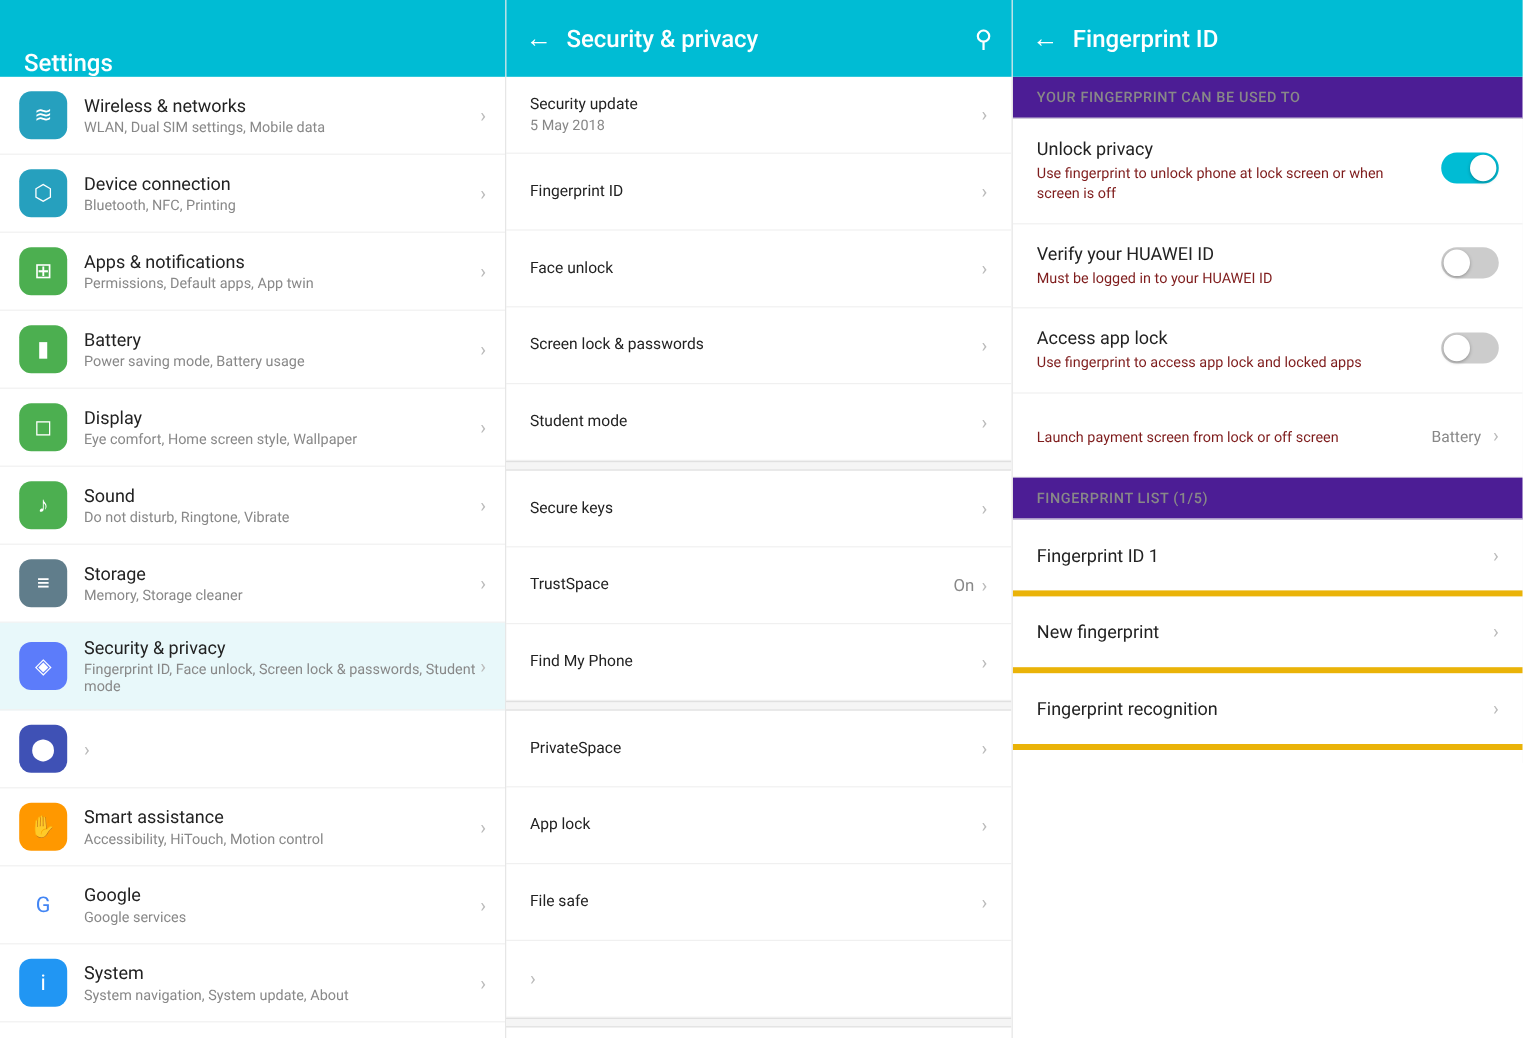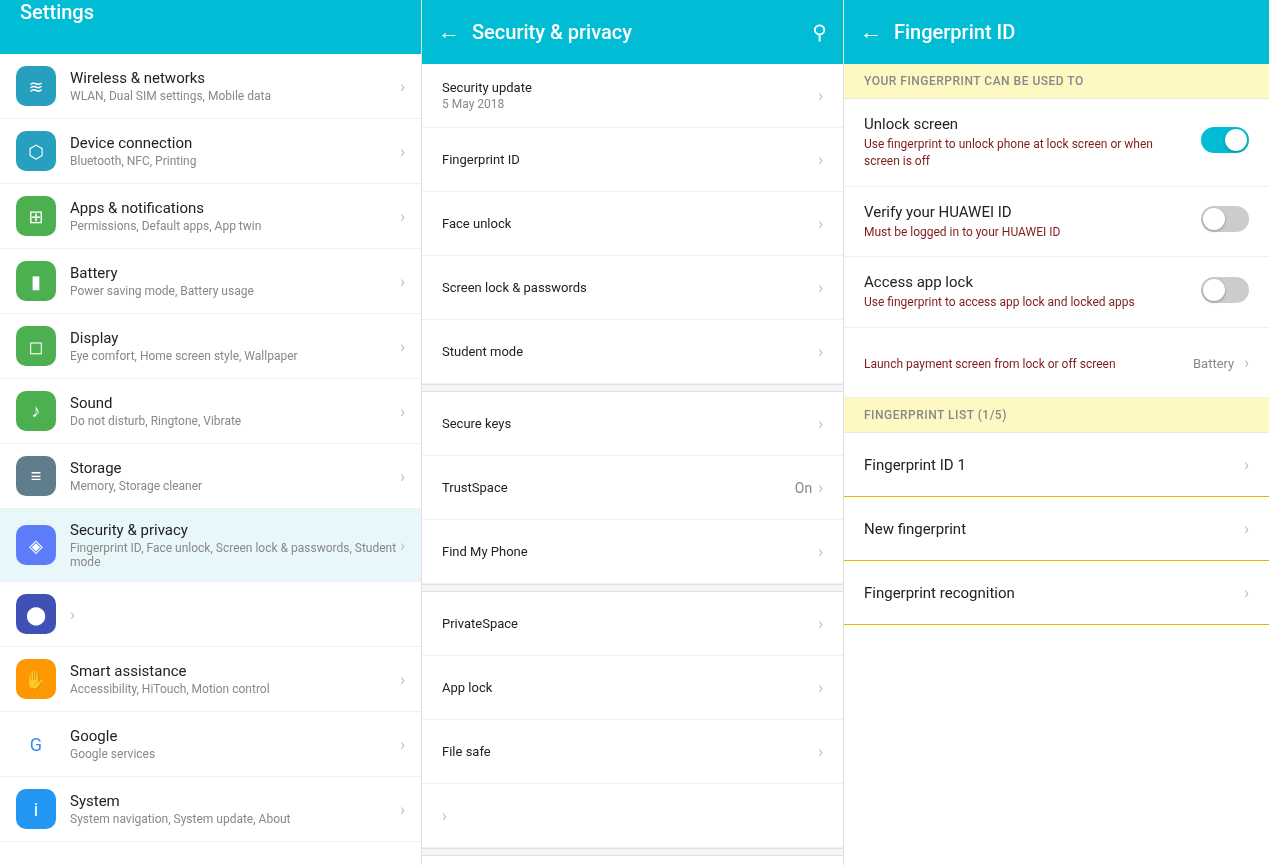--- a/index.html
+++ b/index.html
@@ -13,23 +13,23 @@
       flex-direction: column;
       border-right: 1px solid #e0e0e0;
       flex-shrink: 0;
     }
     .left-header {
       background: #00bcd4;
       color: #fff;
       font-size: 20px;
       font-weight: 500;
       padding: 0 20px;
-      height: 54px;
-      display: flex;
-      align-items: flex-start;
+      height: 64px;
+      display: flex;
+      align-items: flex-end;
     }
     .left-list {
       overflow-y: auto;
       flex: 1;
     }
     .left-item {
       display: flex;
       align-items: center;
       padding: 12px 16px;
       border-bottom: 1px solid #f0f0f0;
@@ -102,21 +102,21 @@
       color: #fff;
       height: 64px;
       display: flex;
       align-items: center;
       padding: 0 16px;
       gap: 12px;
     }
     .right-header-title { font-size: 20px; font-weight: 500; }
     .right-content { overflow-y: auto; flex: 1; }
     .section-header {
-      background: #fef9c3;
+      background: #4c1d95;
       padding: 10px 20px;
       font-size: 12px;
       color: #888;
       font-weight: 500;
       letter-spacing: 0.5px;
       border-bottom: 1px solid #e8e8e8;
     }
     .right-item {
       display: flex;
       align-items: center;
@@ -151,21 +151,21 @@
       box-shadow: 0 1px 3px rgba(0,0,0,0.3);
     }
     .toggle.on .toggle-knob { left: 24px; }
     .toggle.off .toggle-knob { left: 2px; }
 
     
     .fp-list-item {
       display: flex;
       align-items: center;
       padding: 18px 20px;
-      border-bottom: 1px solid #eab308;
+      border-bottom: 5px solid #eab308;
       cursor: pointer;
       min-height: 64px;
     }
     .fp-list-item-title { flex: 1; font-size: 15px; color: #222; }
     .fp-chevron { color: #bbb; font-size: 16px; }
 
     .disabled-text { font-size: 13px; color: #888; margin-right: 6px; }
 
     .back-arrow { cursor: pointer; font-size: 22px; color: #fff; }
     .search-icon { cursor: pointer; font-size: 20px; color: #fff; }
@@ -385,21 +385,21 @@
 
 <div class="right-panel">
   <div class="right-header">
     <span class="back-arrow">←</span>
     <span class="right-header-title">Fingerprint ID</span>
   </div>
   <div class="right-content" id="right-content">
       <div class="section-header">YOUR FINGERPRINT CAN BE USED TO</div>
       <div class="right-item">
     <div class="right-item-text">
-      <div class="right-item-title">Unlock screen</div>
+      <div class="right-item-title">Unlock privacy</div>
       <div class="right-item-sub">Use fingerprint to unlock phone at lock screen or when screen is off</div>
     </div>
     <div class="right-item-control"><div class="toggle on">
       <div class="toggle-knob"></div>
     </div></div>
   </div>
       <div class="right-item">
     <div class="right-item-text">
       <div class="right-item-title">Verify your HUAWEI ID</div>
       <div class="right-item-sub">Must be logged in to your HUAWEI ID</div>

